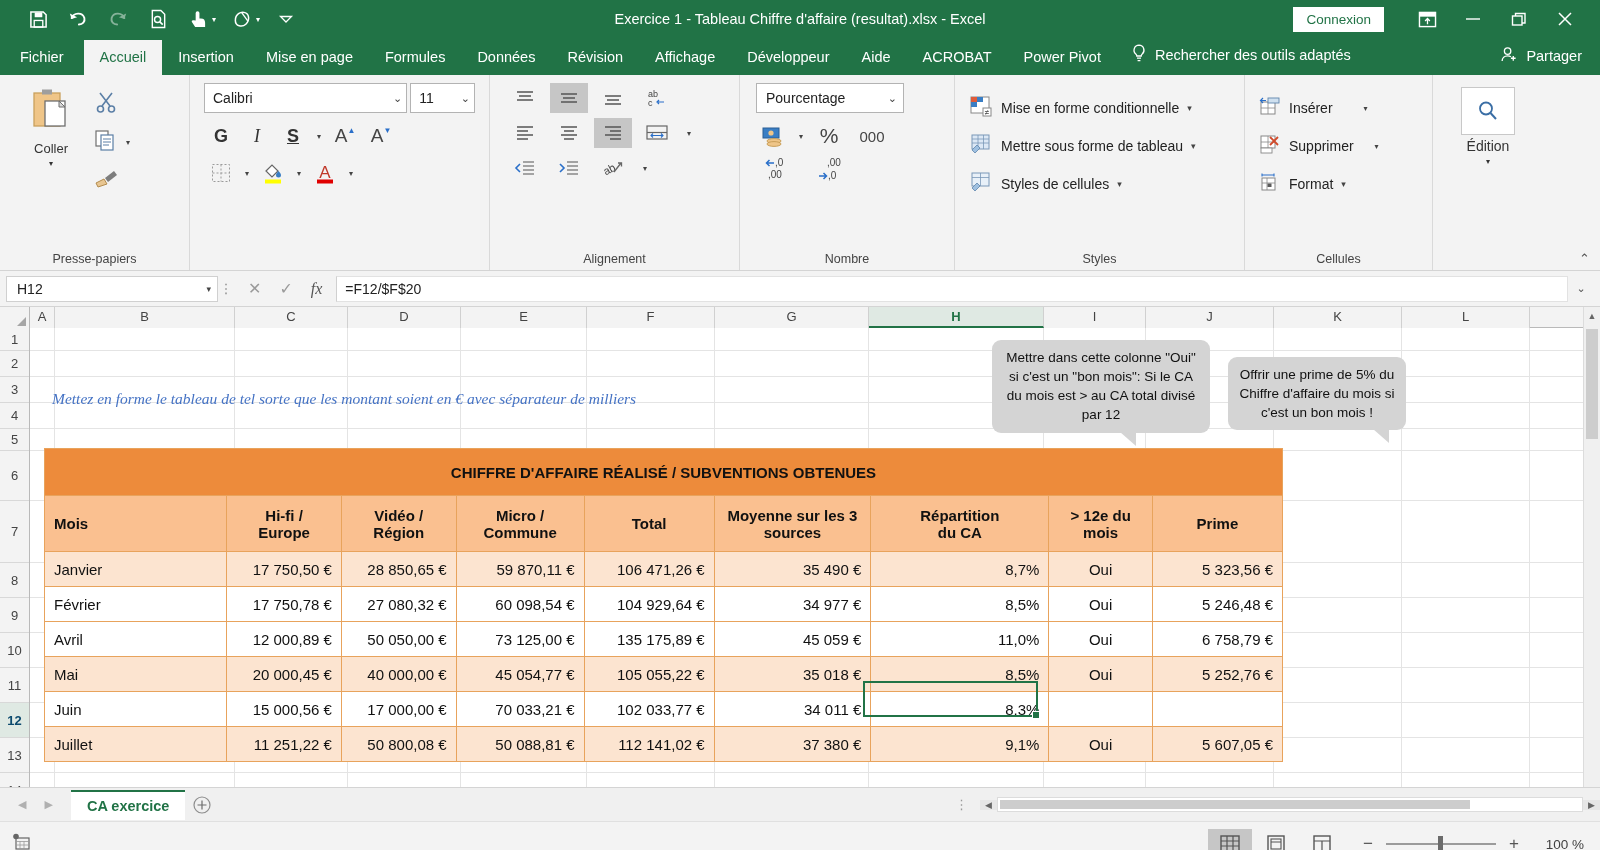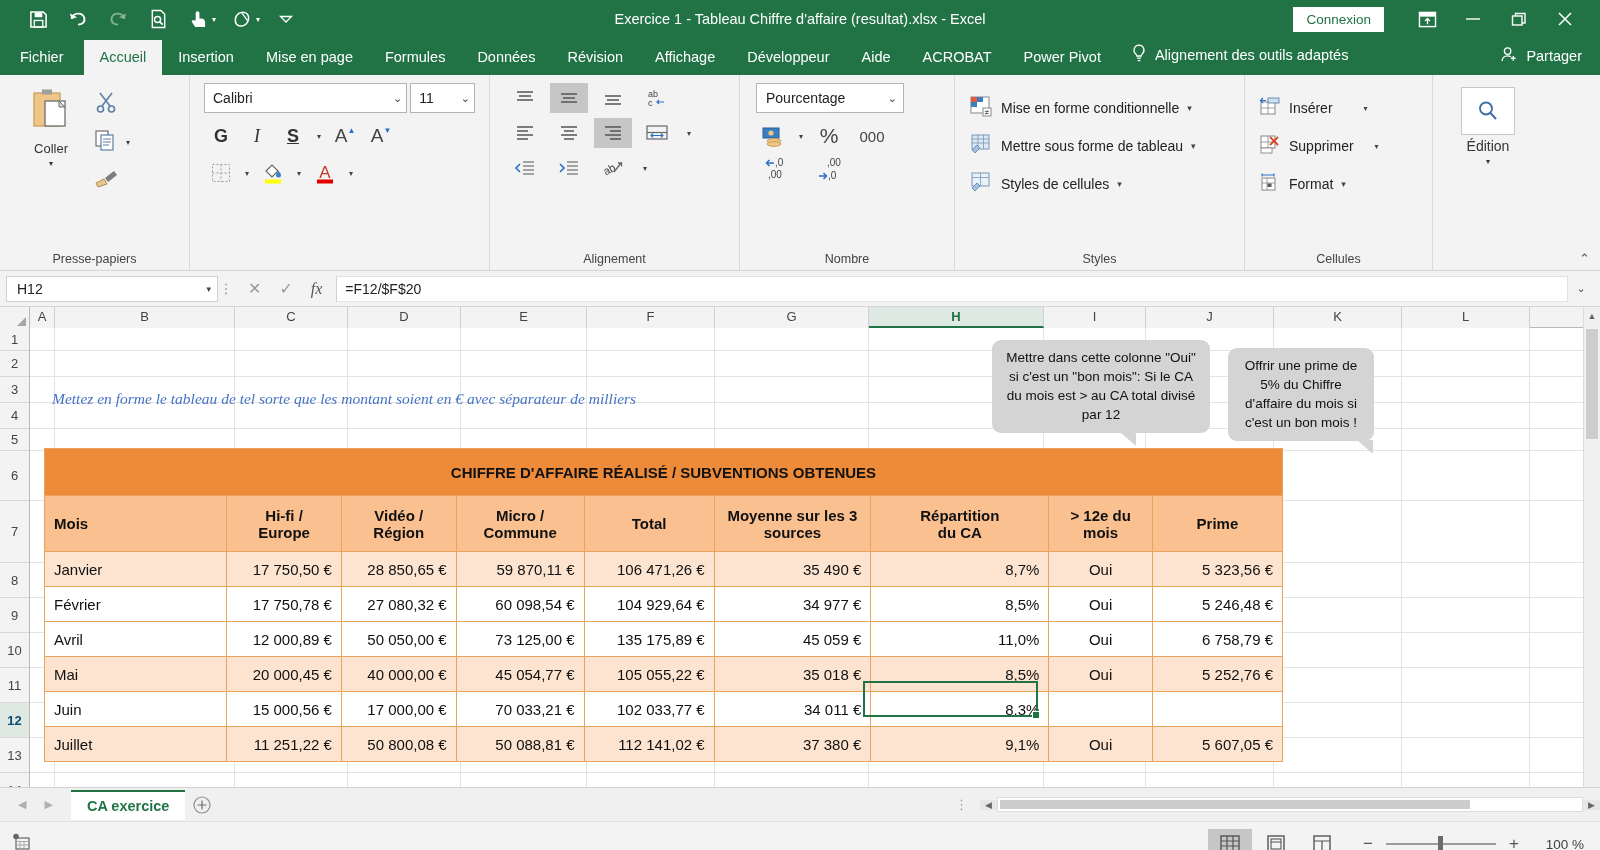--- a/index.html
+++ b/index.html
@@ -348,21 +348,21 @@
   <div class="rtab">Aide</div>
   <div class="rtab">ACROBAT</div>
   <div class="rtab">Power Pivot</div>
   <div class="tellme">
     <span>
       <svg width="16" height="19" viewBox="0 0 16 19">
           <path d="M8 1.2a5 5 0 0 0-3.2 8.8c.7.6 1 1.2 1 2h4.4c0-.8.3-1.4 1-2A5 5 0 0 0 8 1.2z" fill="none" stroke="#fff" stroke-width="1.3"></path>
           <path d="M6 14.2h4 M6.6 16.6h2.8" stroke="#fff" stroke-width="1.3"></path>
         </svg>
     </span>
-    <span>Alignement des outils adaptés</span>
+    <span>Rechercher des outils adaptés</span>
   </div>
   <div class="share">
     <span>
       <svg width="19" height="17" viewBox="0 0 20 18">
           <circle cx="8" cy="5.4" r="3.4" fill="none" stroke="#fff" stroke-width="1.4"></circle>
           <path d="M2.2 16c0-3.4 2.6-5.6 5.8-5.6 1.3 0 2.5.35 3.5 1" fill="none" stroke="#fff" stroke-width="1.4"></path>
           <path d="M14 10.5v5 M11.5 13h5" stroke="#fff" stroke-width="1.4"></path>
         </svg>
     </span>
     <span>Partager</span>
@@ -951,21 +951,21 @@
           <div class="gc" style="width:128px;"></div>
       </div>
 
       <div class="ovl">
 
         <div class="instr" style="left:22px; top:62px;">Mettez en forme le tableau de tel sorte que les montant soient en € avec séparateur de milliers</div>
 
         <div class="callout" style="left:962px; top:12px; width:218px;">
           <span>Mettre dans cette colonne "Oui" si c'est un "bon mois": Si le CA du mois est &gt; au CA total divisé par 12</span>
         </div>
-        <div class="callout" style="left:1198px; top:20px; width:146px;">
+        <div class="callout" style="left:1198px; top:29px; width:178px;">
           <span>Offrir une prime de 5% du Chiffre d'affaire du mois si c'est un bon mois !</span>
         </div>
 
         <table class="table" style="left:14px; top:120px; width:1239px;">
           <colgroup>
             <col style="width:178px">
               <col style="width:112px">
               <col style="width:112px">
             <col style="width:125px">
               <col style="width:127px">

